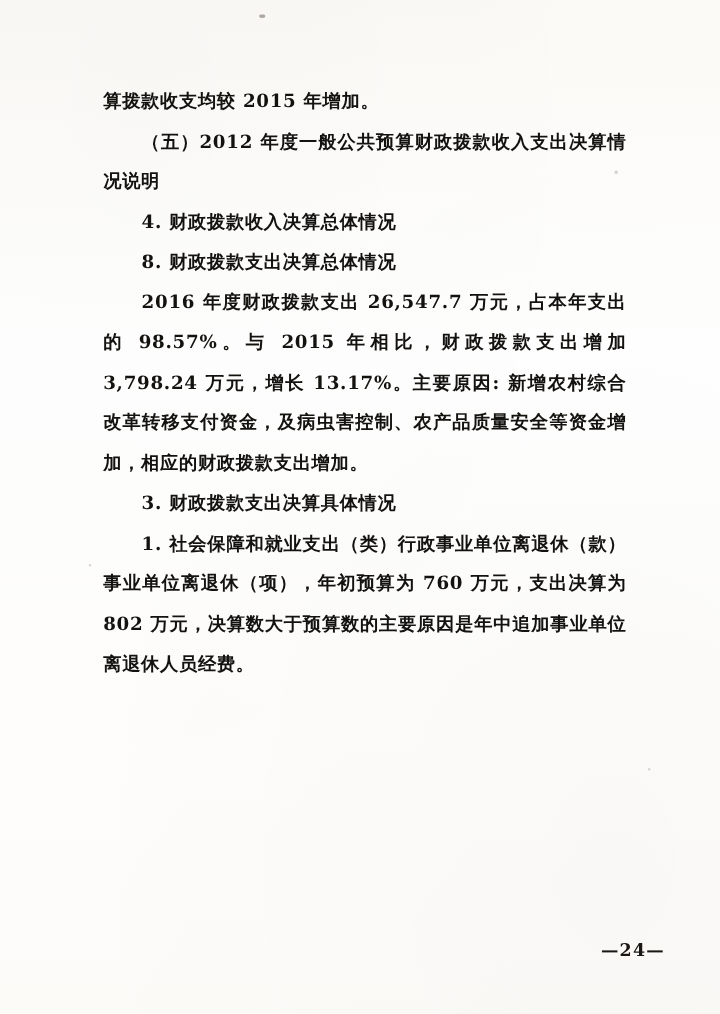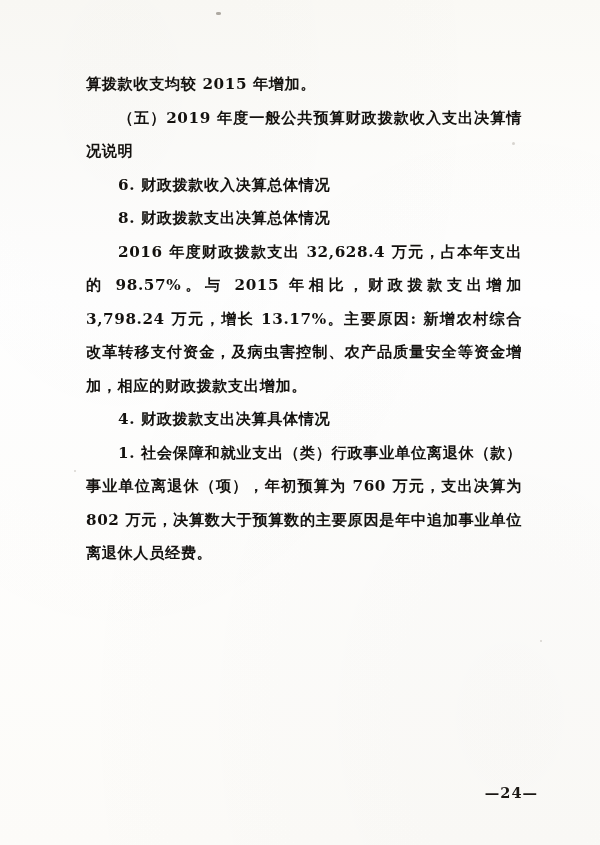--- a/index.html
+++ b/index.html
@@ -56,21 +56,21 @@
   }
   .indent {
     text-indent: 32px;
   }
   .heading {
     text-indent: 32px;
     font-weight: 700;
   }
   #page-number {
     position: absolute;
-    right: 62px;
+    right: 46px;
     bottom: 44px;
     font-size: 14.5px;
     color: #1a1713;
     font-weight: 700;
     letter-spacing: 1px;
     font-family: "DejaVu Serif", "Liberation Serif", serif;
   }
   .topmark {
     position: absolute;
     top: 12px;
@@ -89,30 +89,30 @@
 
   <div class="topmark"></div>
   <div class="speck" style="left:512px; top:142px; width:3px; height:3px;"></div>
   <div class="speck" style="left:74px; top:470px; width:2px; height:2px;"></div>
   <div class="speck" style="left:540px; top:640px; width:2px; height:2px;"></div>
 
   <div id="content">
 
     <p class="para">算拨款收支均较 2015 年增加。</p>
 
-    <p class="para indent">（五）2019 年度一般公共预算财政拨款收入支出决算情况说明</p>
+    <p class="para indent">（五）2012 年度一般公共预算财政拨款收入支出决算情况说明</p>
 
-    <p class="para heading">6. 财政拨款收入决算总体情况</p>
+    <p class="para heading">4. 财政拨款收入决算总体情况</p>
 
 
     <p class="para heading">8. 财政拨款支出决算总体情况</p>
 
-    <p class="para indent">2016 年度财政拨款支出 32,628.4 万元，占本年支出的 98.57%。与 2015 年相比，财政拨款支出增加 3,798.24 万元，增长 13.17%。主要原因: 新增农村综合改革转移支付资金，及病虫害控制、农产品质量安全等资金增加，相应的财政拨款支出增加。</p>
+    <p class="para indent">2016 年度财政拨款支出 26,547.7 万元，占本年支出的 98.57%。与 2015 年相比，财政拨款支出增加 3,798.24 万元，增长 13.17%。主要原因: 新增农村综合改革转移支付资金，及病虫害控制、农产品质量安全等资金增加，相应的财政拨款支出增加。</p>
 
-    <p class="para heading">4. 财政拨款支出决算具体情况</p>
+    <p class="para heading">3. 财政拨款支出决算具体情况</p>
 
 
     <p class="para indent">1. 社会保障和就业支出（类）行政事业单位离退休（款）事业单位离退休（项），年初预算为 760 万元，支出决算为 802 万元，决算数大于预算数的主要原因是年中追加事业单位离退休人员经费。</p>
 
   </div>
 
   <div id="page-number">—24—</div>
 
 </div>
 

